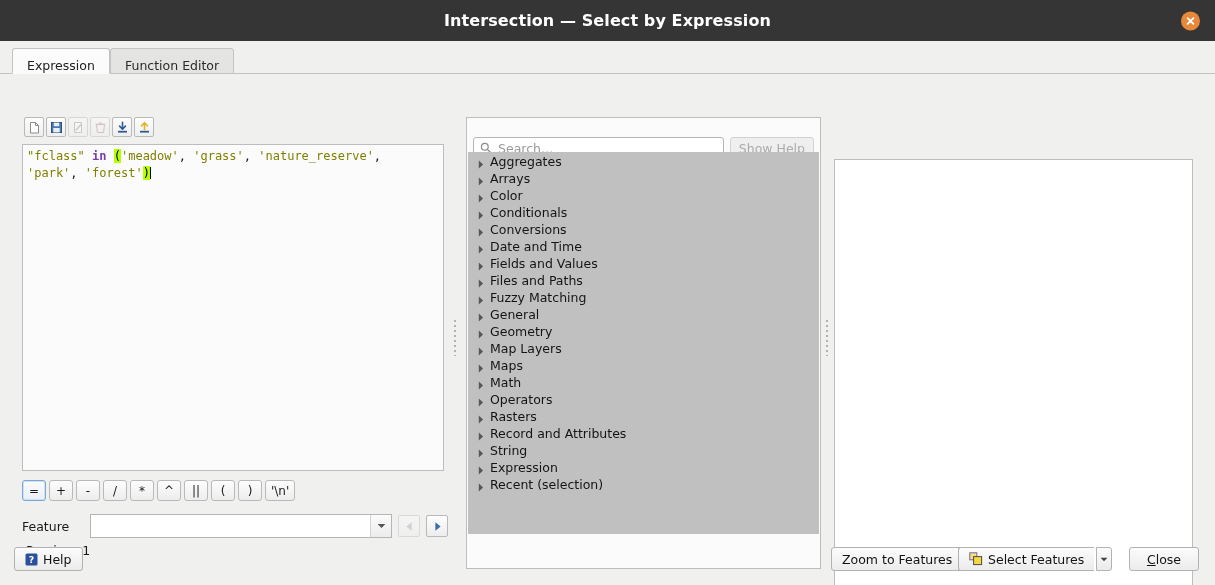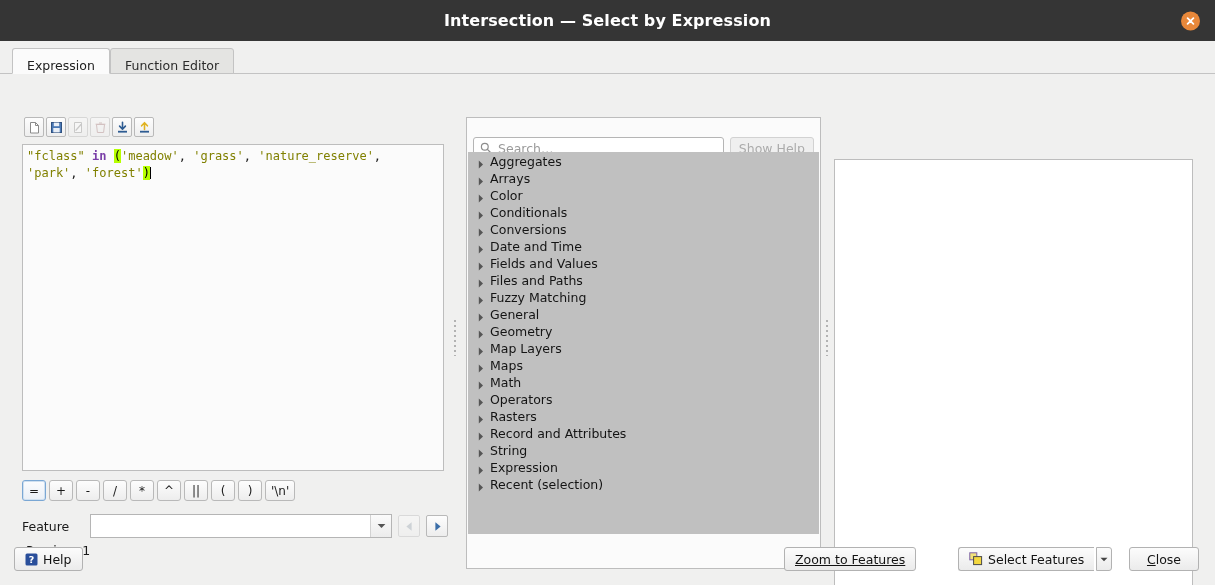--- a/index.html
+++ b/index.html
@@ -380,21 +380,21 @@
     align-items: center;
     justify-content: center;
     gap: 5px;
     padding: 0 10px;
     font-size: 12.5px;
     color: #131313;
     cursor: pointer;
     box-sizing: border-box;
   }
   #help-btn  { left: 14px;  top: 10px; }
-  #zoom-btn  { left: 784px; top: 10px; text-decoration: underline; }
+  #zoom-btn  { left: 831px; top: 10px; }
   #select-btn{ left: 958px; top: 10px; border-right: none; border-radius: 3px 0 0 3px;}
   #select-arrow {
     position: absolute;
     left: 1096px; top: 10px;
     width: 16px; height: 24px;
     border: 1px solid #b2b2b2;
     border-radius: 0 3px 3px 0;
     background: linear-gradient(#fcfcfc, #ebebeb);
     display: flex; align-items: center; justify-content: center;
     cursor: pointer; box-sizing: border-box;

